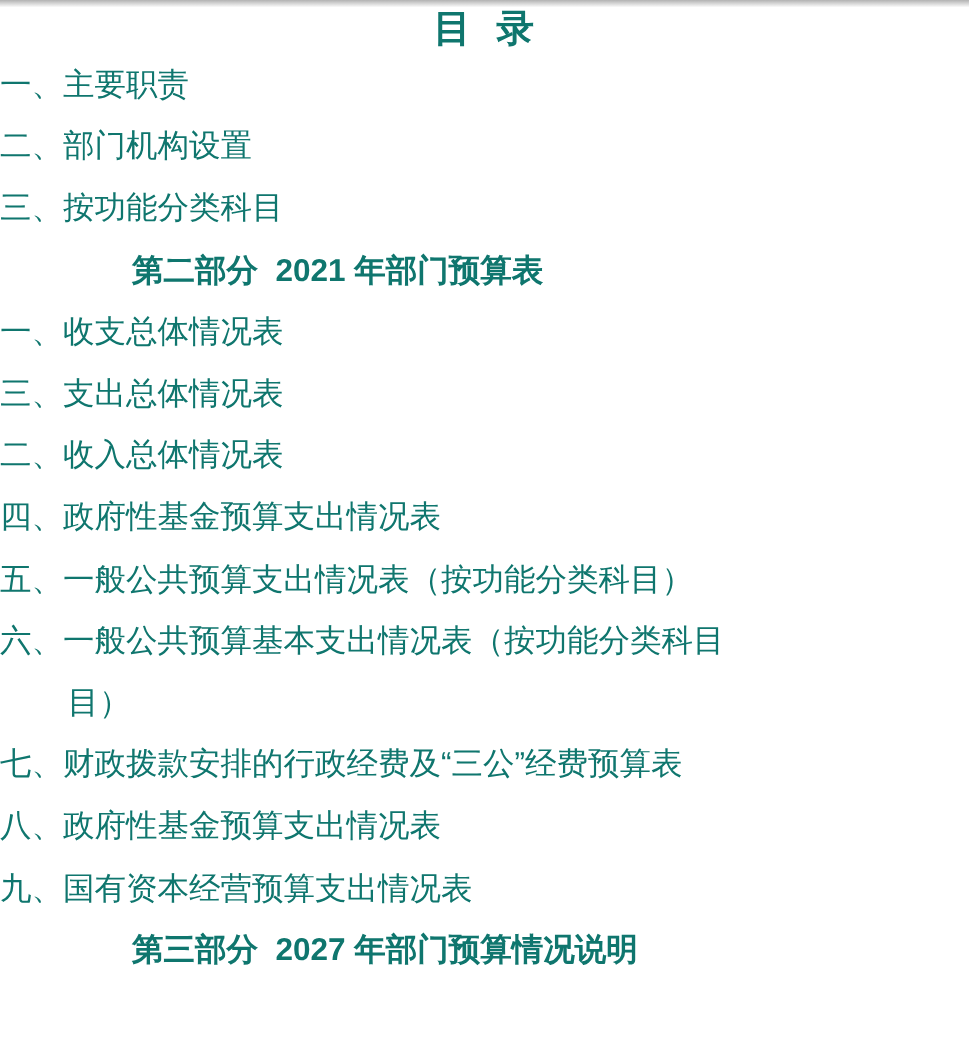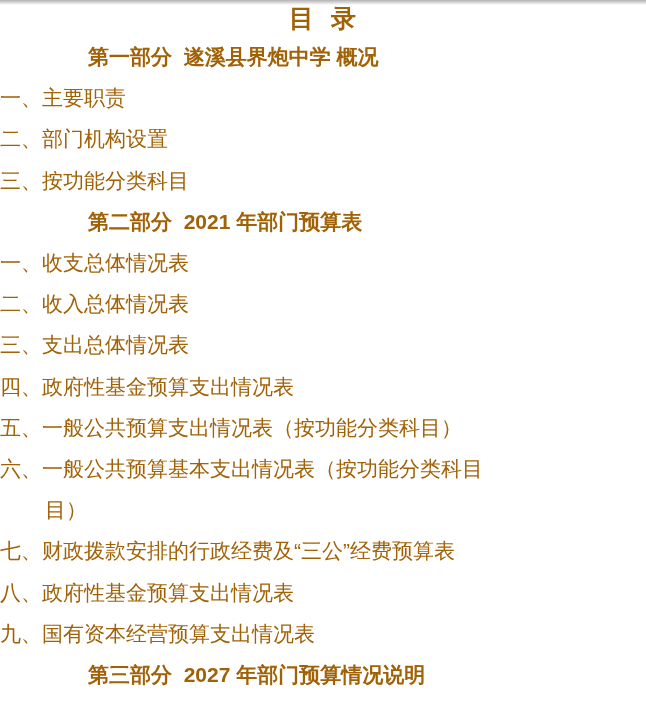--- a/index.html
+++ b/index.html
@@ -7,21 +7,21 @@
     padding: 0;
     background: #ffffff;
   }
   .page {
     position: relative;
     width: 646px;
     height: 701px;
     background: #ffffff;
     overflow: hidden;
     font-family: "Liberation Sans", "DejaVu Sans", sans-serif;
-    color: #a16207;
+    color: #0f766e;
   }
   .page-top-shadow {
     position: absolute;
     top: 0;
     left: 0;
     width: 100%;
     height: 5px;
     background: linear-gradient(to bottom, rgba(0,0,0,0.30), rgba(0,0,0,0.0));
     pointer-events: none;
   }
@@ -65,28 +65,27 @@
   }
 </style>
 </head>
 <body>
 
 <div class="page">
   <div class="page-top-shadow"></div>
   <div class="toc">
     <div class="toc-title">目 录</div>
     <div id="toc-list">
-        <div class="toc-line heading">第一部分  遂溪县界炮中学 概况</div>
         <div class="toc-line item">一、主要职责</div>
         <div class="toc-line item">二、部门机构设置</div>
         <div class="toc-line item">三、按功能分类科目</div>
         <div class="toc-line heading">第二部分  2021 年部门预算表</div>
         <div class="toc-line item">一、收支总体情况表</div>
+        <div class="toc-line item">三、支出总体情况表</div>
         <div class="toc-line item">二、收入总体情况表</div>
-        <div class="toc-line item">三、支出总体情况表</div>
         <div class="toc-line item">四、政府性基金预算支出情况表</div>
         <div class="toc-line item">五、一般公共预算支出情况表（按功能分类科目）</div>
         <div class="toc-line item">六、一般公共预算基本支出情况表（按功能分类科目</div>
         <div class="toc-line continuation">目）</div>
         <div class="toc-line item">七、财政拨款安排的行政经费及“三公”经费预算表</div>
         <div class="toc-line item">八、政府性基金预算支出情况表</div>
         <div class="toc-line item">九、国有资本经营预算支出情况表</div>
         <div class="toc-line heading">第三部分  2027 年部门预算情况说明</div>
       </div>
   </div>

